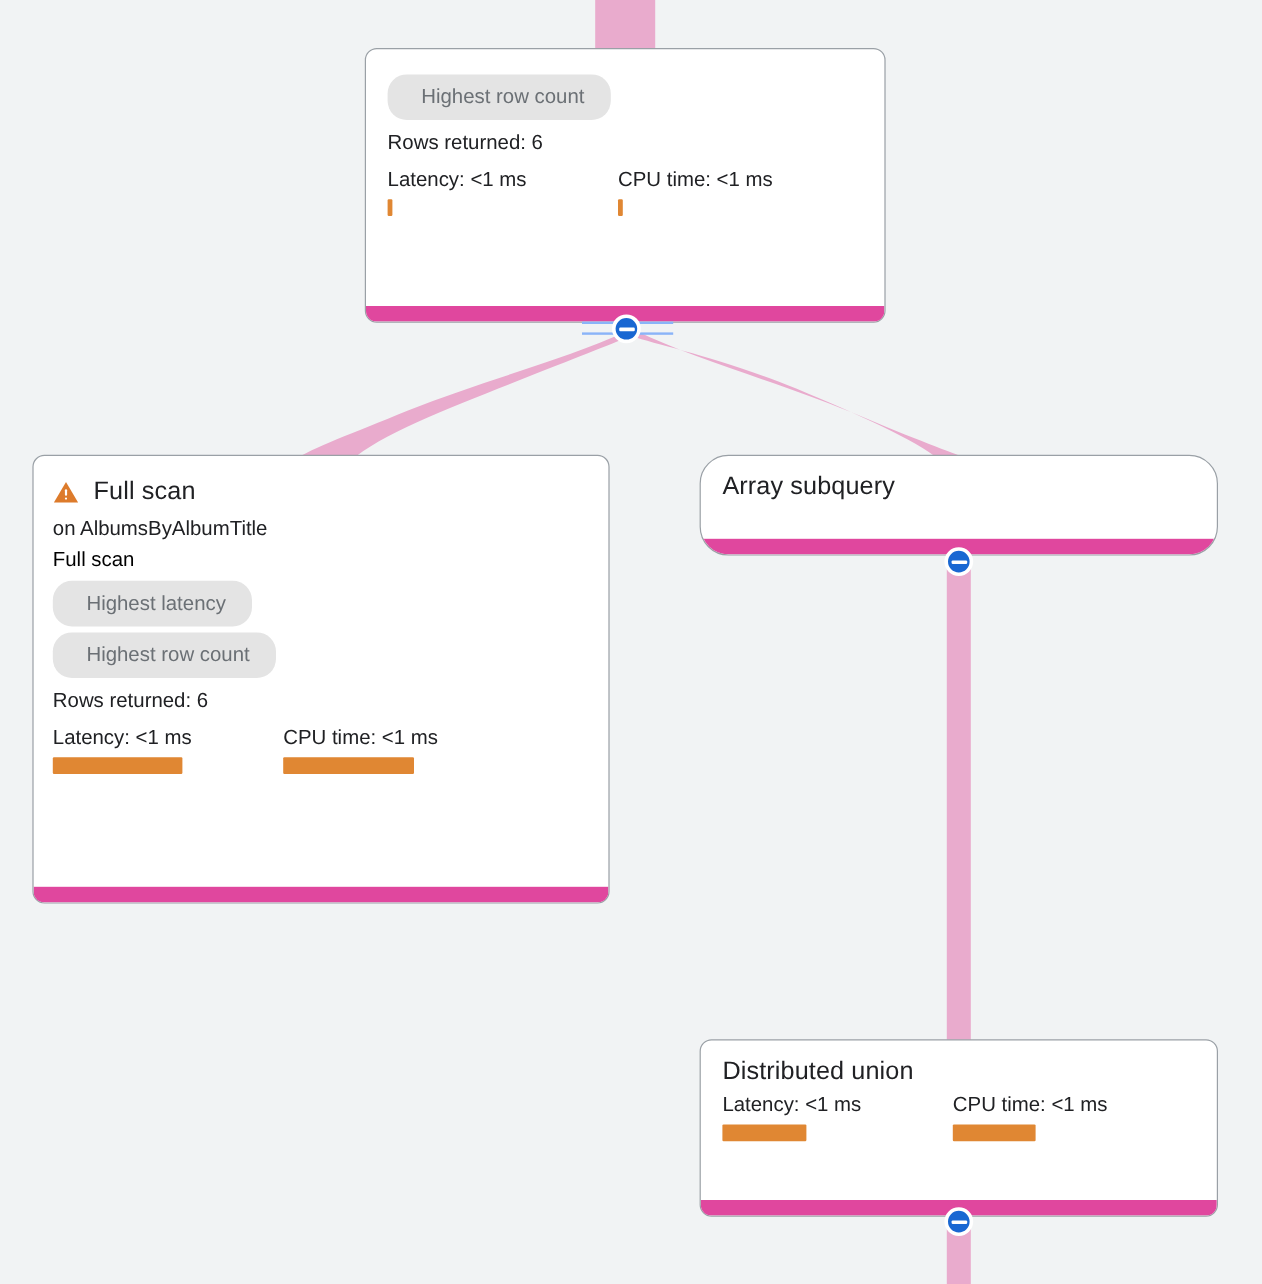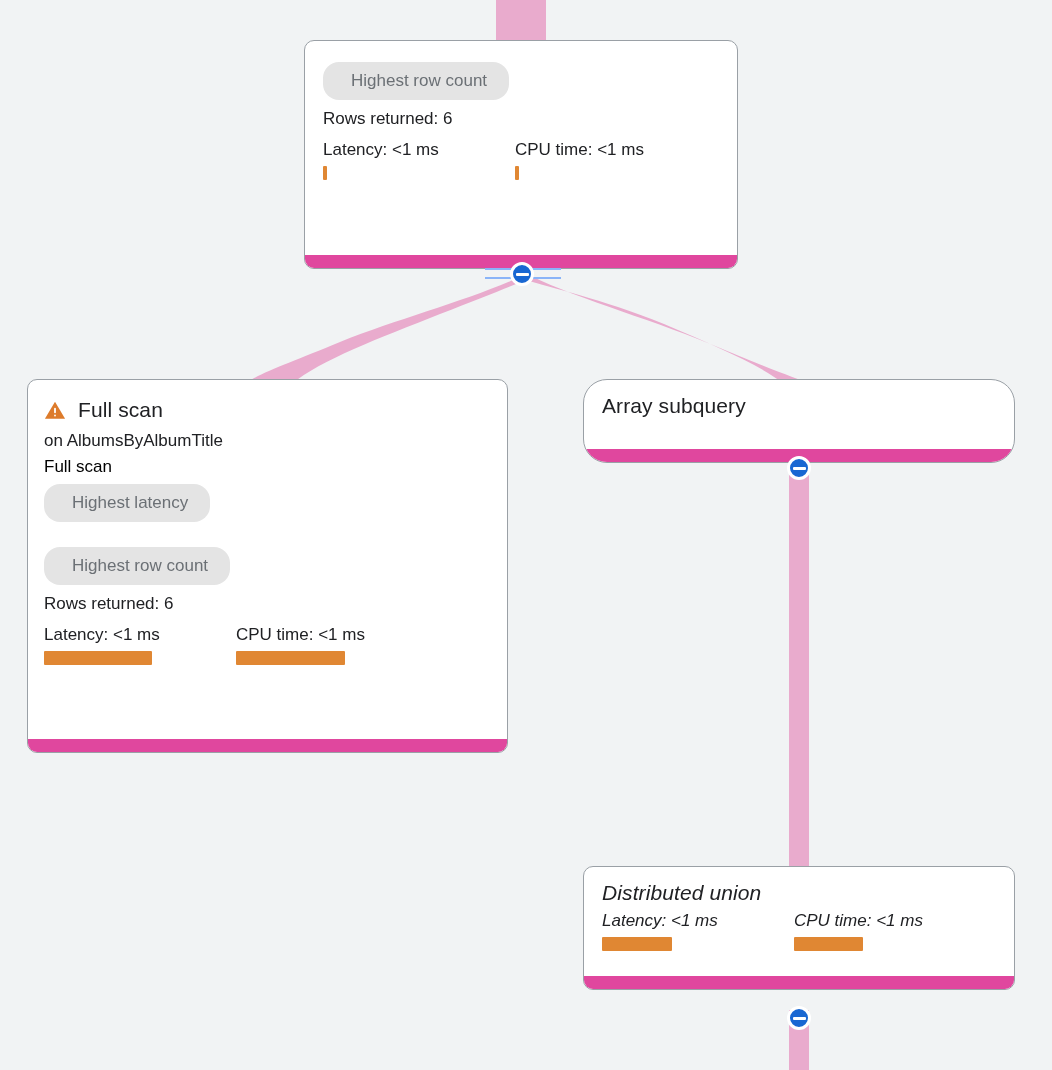--- a/index.html
+++ b/index.html
@@ -201,21 +201,21 @@
       <div class="title-row" style="margin-left:-28px;">
         <svg class="warn-icon" viewBox="0 0 24 24">
           <path d="M12 3 L23 21.5 L1 21.5 Z" fill="#dd7b2b"></path>
           <rect x="11" y="9.5" width="2" height="6" fill="#ffffff" rx="1"></rect>
           <rect x="11" y="17" width="2" height="2" fill="#ffffff" rx="1"></rect>
         </svg>
         <span class="node-title">Full scan</span>
       </div>
       <div class="sub-line" style="margin-left:-28px;">on AlbumsByAlbumTitle</div>
       <div class="sub-line muted" style="margin-left:-28px;">Full scan</div>
-      <div class="chip-wrap" style="margin-left:-28px;gap:20px;">
+      <div class="chip-wrap" style="margin-left:-28px;">
         <span class="chip">Highest latency</span>
         <span class="chip">Highest row count</span>
       </div>
       <div class="rows-line" style="margin-left:-28px;">Rows returned: 6</div>
       <div class="metrics" style="margin-left:-28px;">
         <div class="metric" style="width:192px;">
           <div class="metric-label">Latency: &lt;1 ms</div>
           <div class="metric-bar" style="width:108px;"></div>
         </div>
         <div class="metric">
@@ -232,21 +232,21 @@
       <div class="title-row">
         <span class="node-title">Array subquery</span>
       </div>
     </div>
     <div class="node-footer"></div>
   </div>
   <div class="handle" style="left:787px; top:456px;">
     <span class="minus"></span>
   </div>
 
-  <div class="node" style="left:583px; top:866px; width:432px; height:124px;font-style:italic;">
+  <div class="node" style="left:583px; top:866px; width:432px; height:148px;">
     <div class="node-body" style="padding-top:14px;">
       <div class="title-row">
         <span class="node-title">Distributed union</span>
       </div>
       <div class="metrics" style="margin-top:4px;">
         <div class="metric" style="width:192px;">
           <div class="metric-label">Latency: &lt;1 ms</div>
           <div class="metric-bar" style="width:70px;"></div>
         </div>
         <div class="metric">

